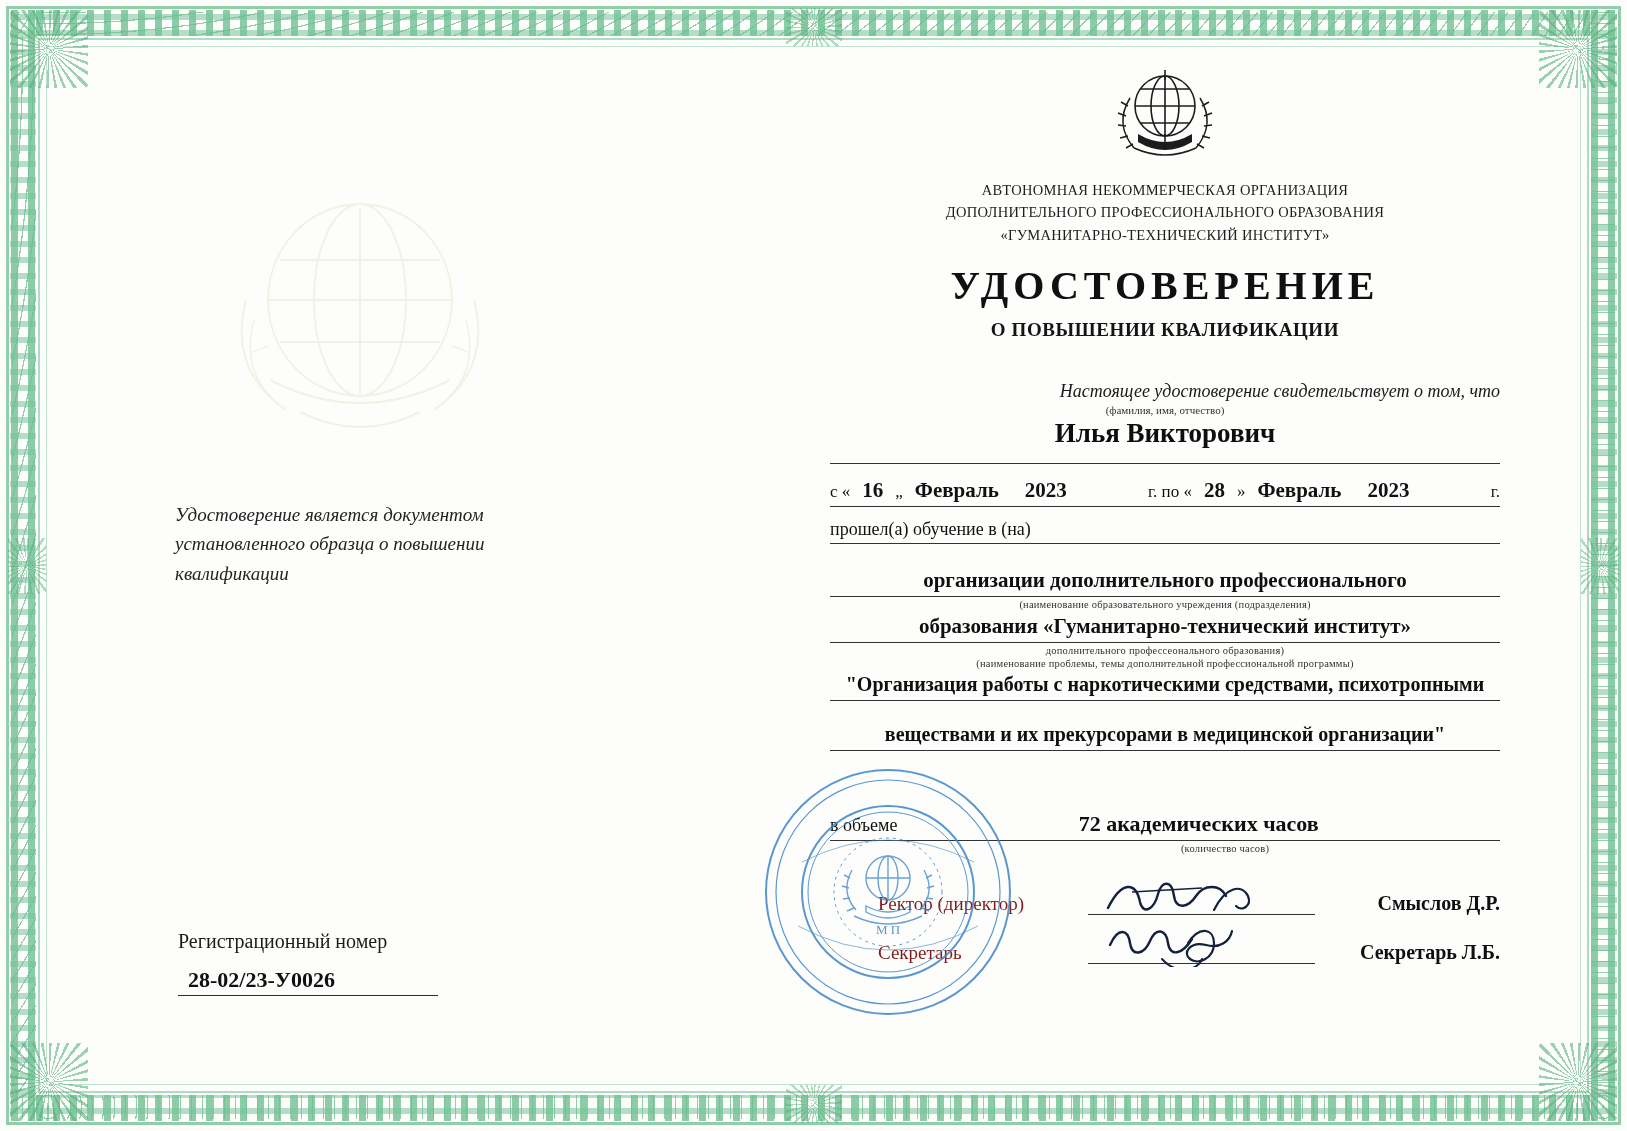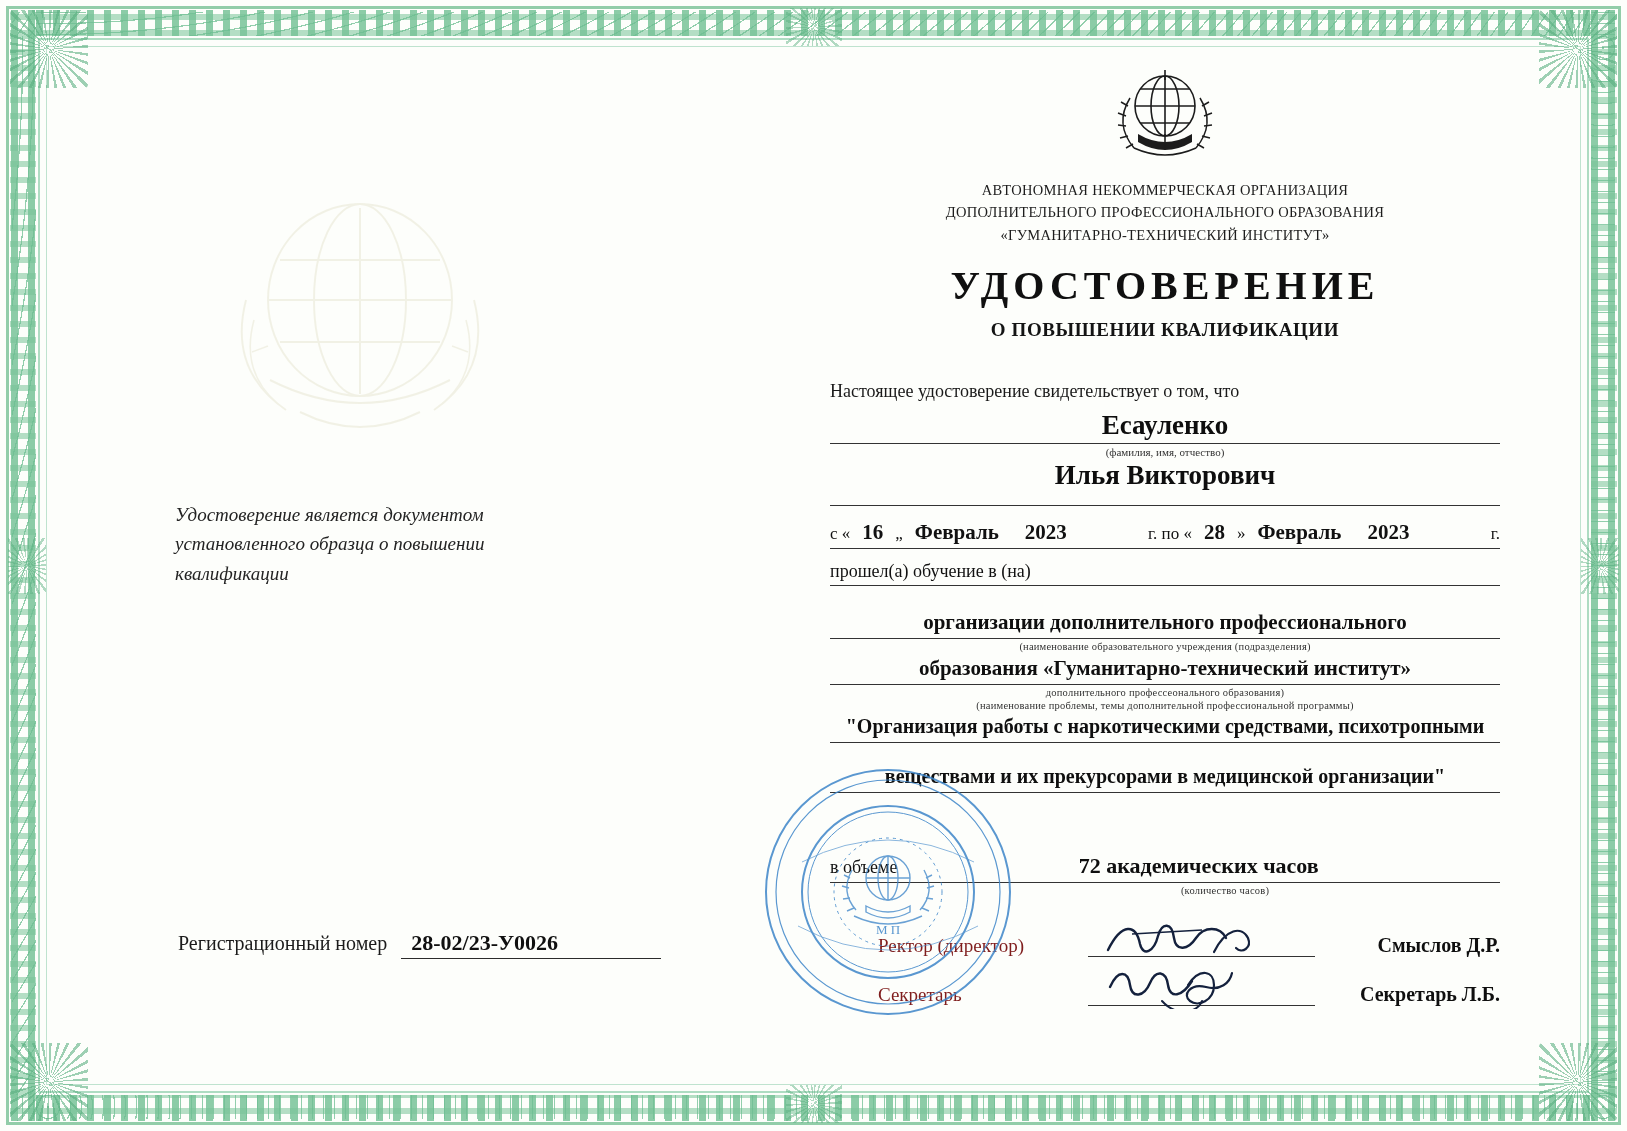--- a/index.html
+++ b/index.html
@@ -121,20 +121,21 @@
     color: #232323;
     text-align: left;
   }
   .reg-row {
     position: absolute;
     left: 178px;
     top: 930px;
     display: flex;
     align-items: baseline;
     gap: 14px;
+    flex-direction: column;
   }
   .reg-label {
     font-size: 20px;
     color: #1b1b1b;
   }
   .reg-value {
     font-size: 22px;
     font-weight: bold;
     color: #101010;
     border-bottom: 1px solid #2b2b2b;
@@ -175,24 +176,25 @@
   }
   .doc-subtitle {
     text-align: center;
     font-size: 19px;
     font-weight: bold;
     letter-spacing: .6px;
     margin-top: 10px;
     color: #141414;
   }
   .intro {
-    text-align: left;
+    text-align: right;
     font-size: 18px;
     margin-top: 40px;
     color: #1a1a1a;
+    font-style: italic;
   }
   .fio {
     text-align: center;
     font-size: 27px;
     font-weight: bold;
     margin-top: 8px;
     color: #0e0e0e;
     border-bottom: 1px solid #333;
     padding-bottom: 2px;
   }
@@ -415,21 +417,20 @@
       <div>АВТОНОМНАЯ НЕКОММЕРЧЕСКАЯ ОРГАНИЗАЦИЯ</div>
       <div>ДОПОЛНИТЕЛЬНОГО ПРОФЕССИОНАЛЬНОГО ОБРАЗОВАНИЯ</div>
       <div>«ГУМАНИТАРНО-ТЕХНИЧЕСКИЙ ИНСТИТУТ»</div>
     </div>
 
     <div class="doc-title">УДОСТОВЕРЕНИЕ</div>
     <div class="doc-subtitle">О ПОВЫШЕНИИ КВАЛИФИКАЦИИ</div>
 
     <div class="intro">Настоящее удостоверение свидетельствует о том, что</div>
 
-    <div class="fio">Есауленко</div>
     <div class="fio-caption">(фамилия, имя, отчество)</div>
     <div class="fio2">Илья Викторович</div>
 
     <div class="date-row">
       <span class="sm">с «</span>
       <span class="sp-s"></span>
       <span class="bold">16</span>
       <span class="sp-s"></span>
       <span class="sm">„</span>
       <span class="sp-s"></span>

